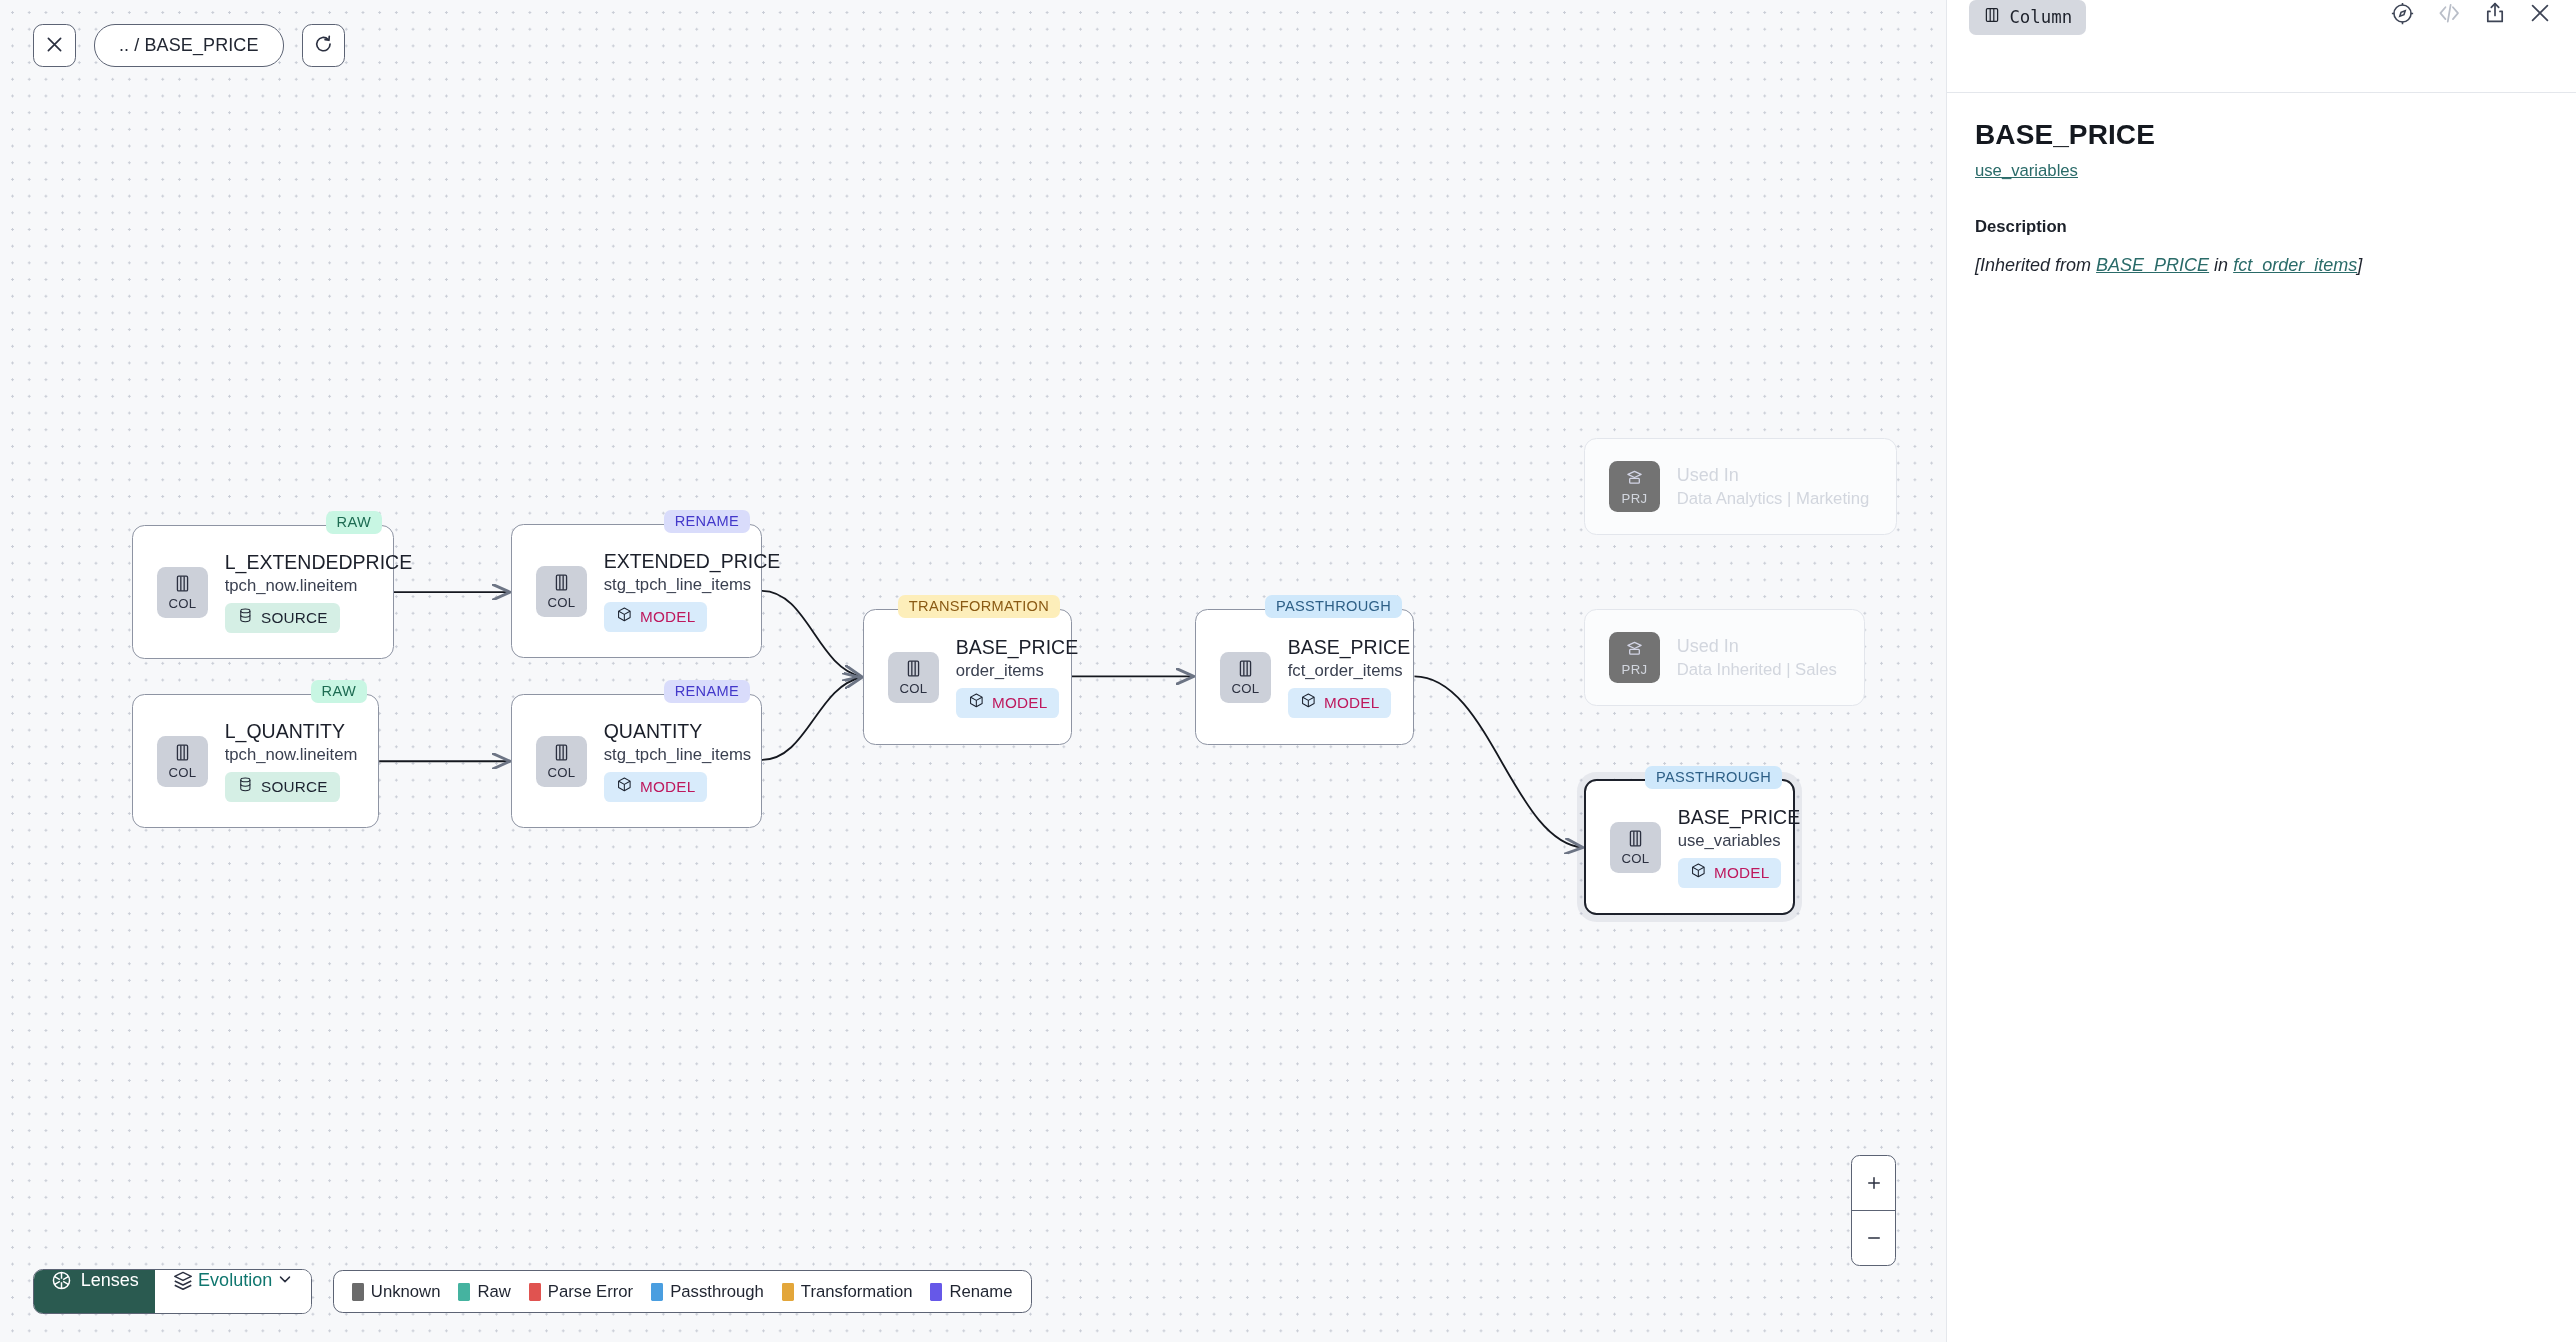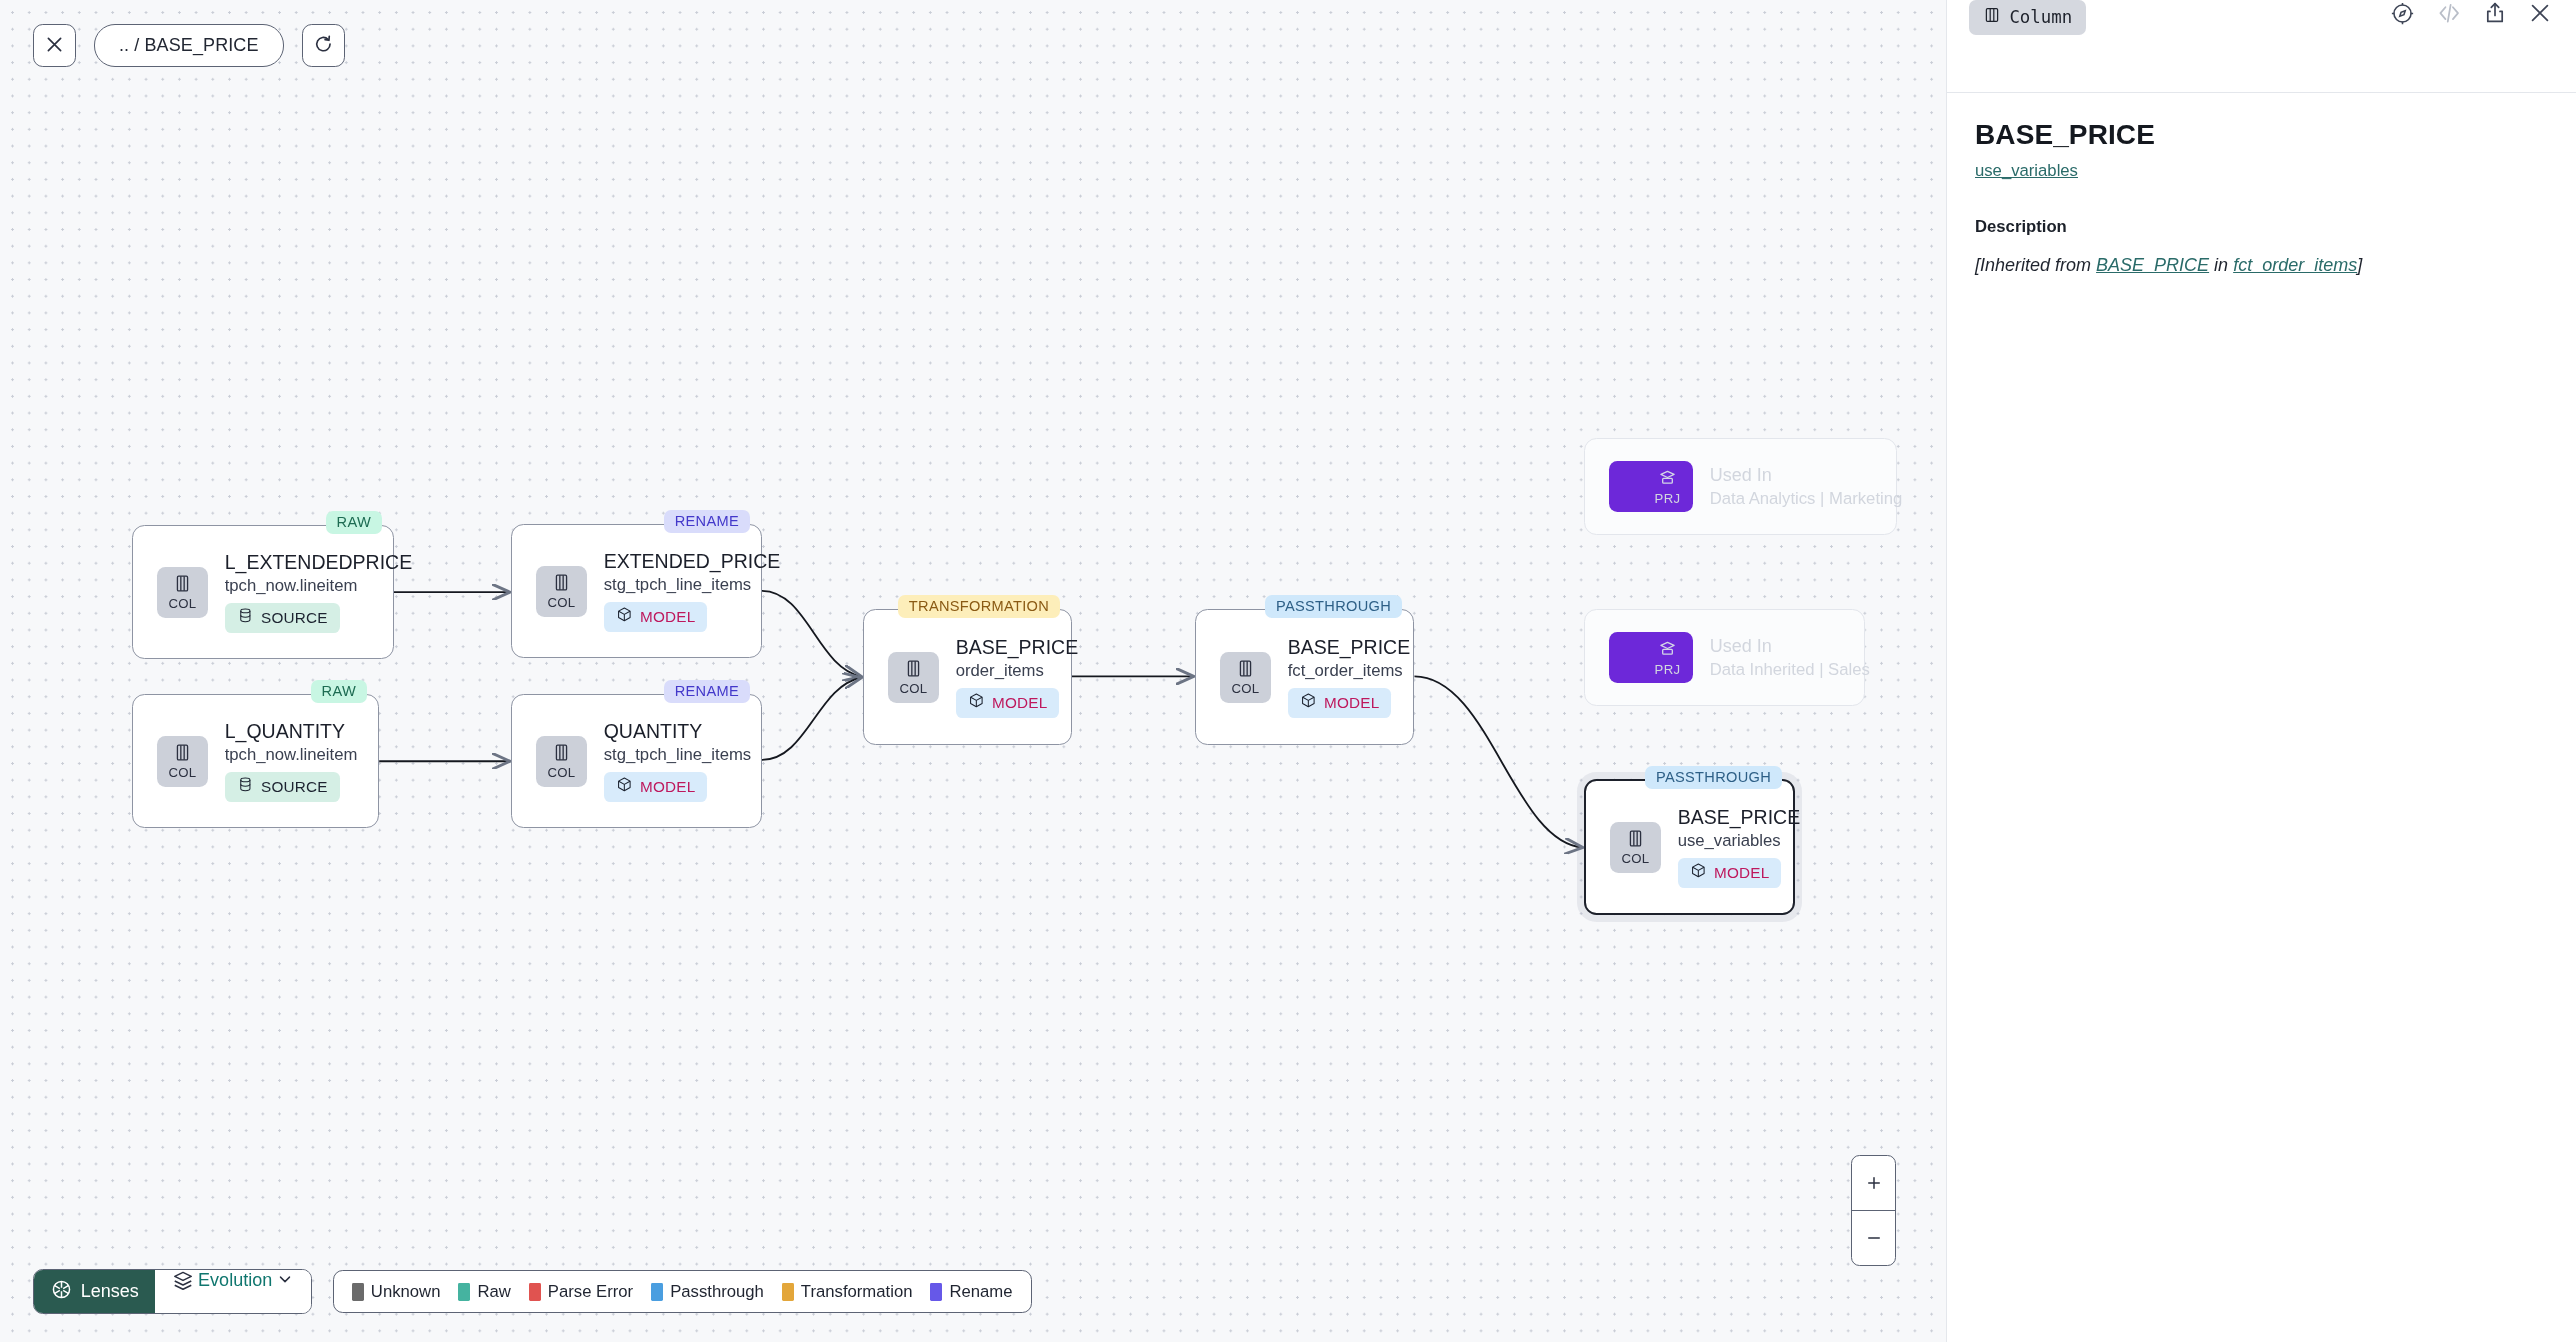--- a/index.html
+++ b/index.html
@@ -48,41 +48,41 @@
   }
   .tag-raw{background:#c8f6e3;color:#1d6b52;}
   .tag-rename{background:#d9dcfb;color:#4338ca;}
   .tag-transformation{background:#fdeeba;color:#8a5a14;}
   .tag-passthrough{background:#cfe8fb;color:#2d5f86;}
   .col-badge{
     width:51px;height:51px;border-radius:8.4px;background:#ccd0d9;
     display:flex;flex-direction:column;align-items:center;justify-content:center;
     flex:0 0 auto;margin-left:24px;
   }
-  .col-badge.prj{background:#6d28d9;padding-left:33px;}
+  .col-badge.prj{background:#737373;}
   .col-badge-label{font-size:13.2px;color:#2b3040;margin-top:0.7px;letter-spacing:0.3px;}
   .ghost .col-badge-label,.ghost .node-title,.ghost .node-sub{color:#d2d6de;}
   .node-body{display:flex;flex-direction:column;align-items:flex-start;margin-left:16.7px;gap:2.8px;}
   .node-title{font-size:19.5px;color:#1b1f2a;white-space:nowrap;line-height:1.15;}
   .node-sub{font-size:16.7px;color:#3a4050;white-space:nowrap;line-height:1.15;}
   .node-kind{
     margin-top:4.9px;display:inline-flex;align-items:center;gap:7.7px;
     border-radius:6.3px;padding:4.2px 12px 4.9px;font-size:15.3px;letter-spacing:0.2px;white-space:nowrap;
   }
   .kind-source{background:#d5efe5;color:#1c2330;}
   .kind-model{background:#d8ebfb;color:#be185d;}
   .ghost .node-title{font-size:18px;}
 
   
   .bottom-bar{position:absolute;left:33px;bottom:29px;display:flex;align-items:center;gap:21px;z-index:5;}
   .lens-group{
     display:flex;align-items:stretch;border:1.1px solid #5c6374;border-radius:9.7px;overflow:hidden;height:43px;background:#fff;
   }
   .lens-btn{
-    background:#2a5a50;color:#fff;display:flex;align-items:center;gap:9px;
+    background:#2a5a50;color:#fff;display:flex;align-items:flex-start;gap:9px;
     padding:0 16.7px;font-size:18px;cursor:pointer;
   }
   .evo-btn{
     display:flex;align-items:flex-start;gap:4px;padding:0 16.7px;font-size:18px;color:#0f766e;cursor:pointer;background:#fff;
   }
   .legend{
     height:43px;border:1.1px solid #5c6374;border-radius:9.7px;background:#fff;
     display:flex;align-items:center;gap:18px;padding:0 18px;box-sizing:border-box;
   }
   .legend-item{display:flex;align-items:center;gap:7px;font-size:16.7px;color:#1f2430;white-space:nowrap;}

